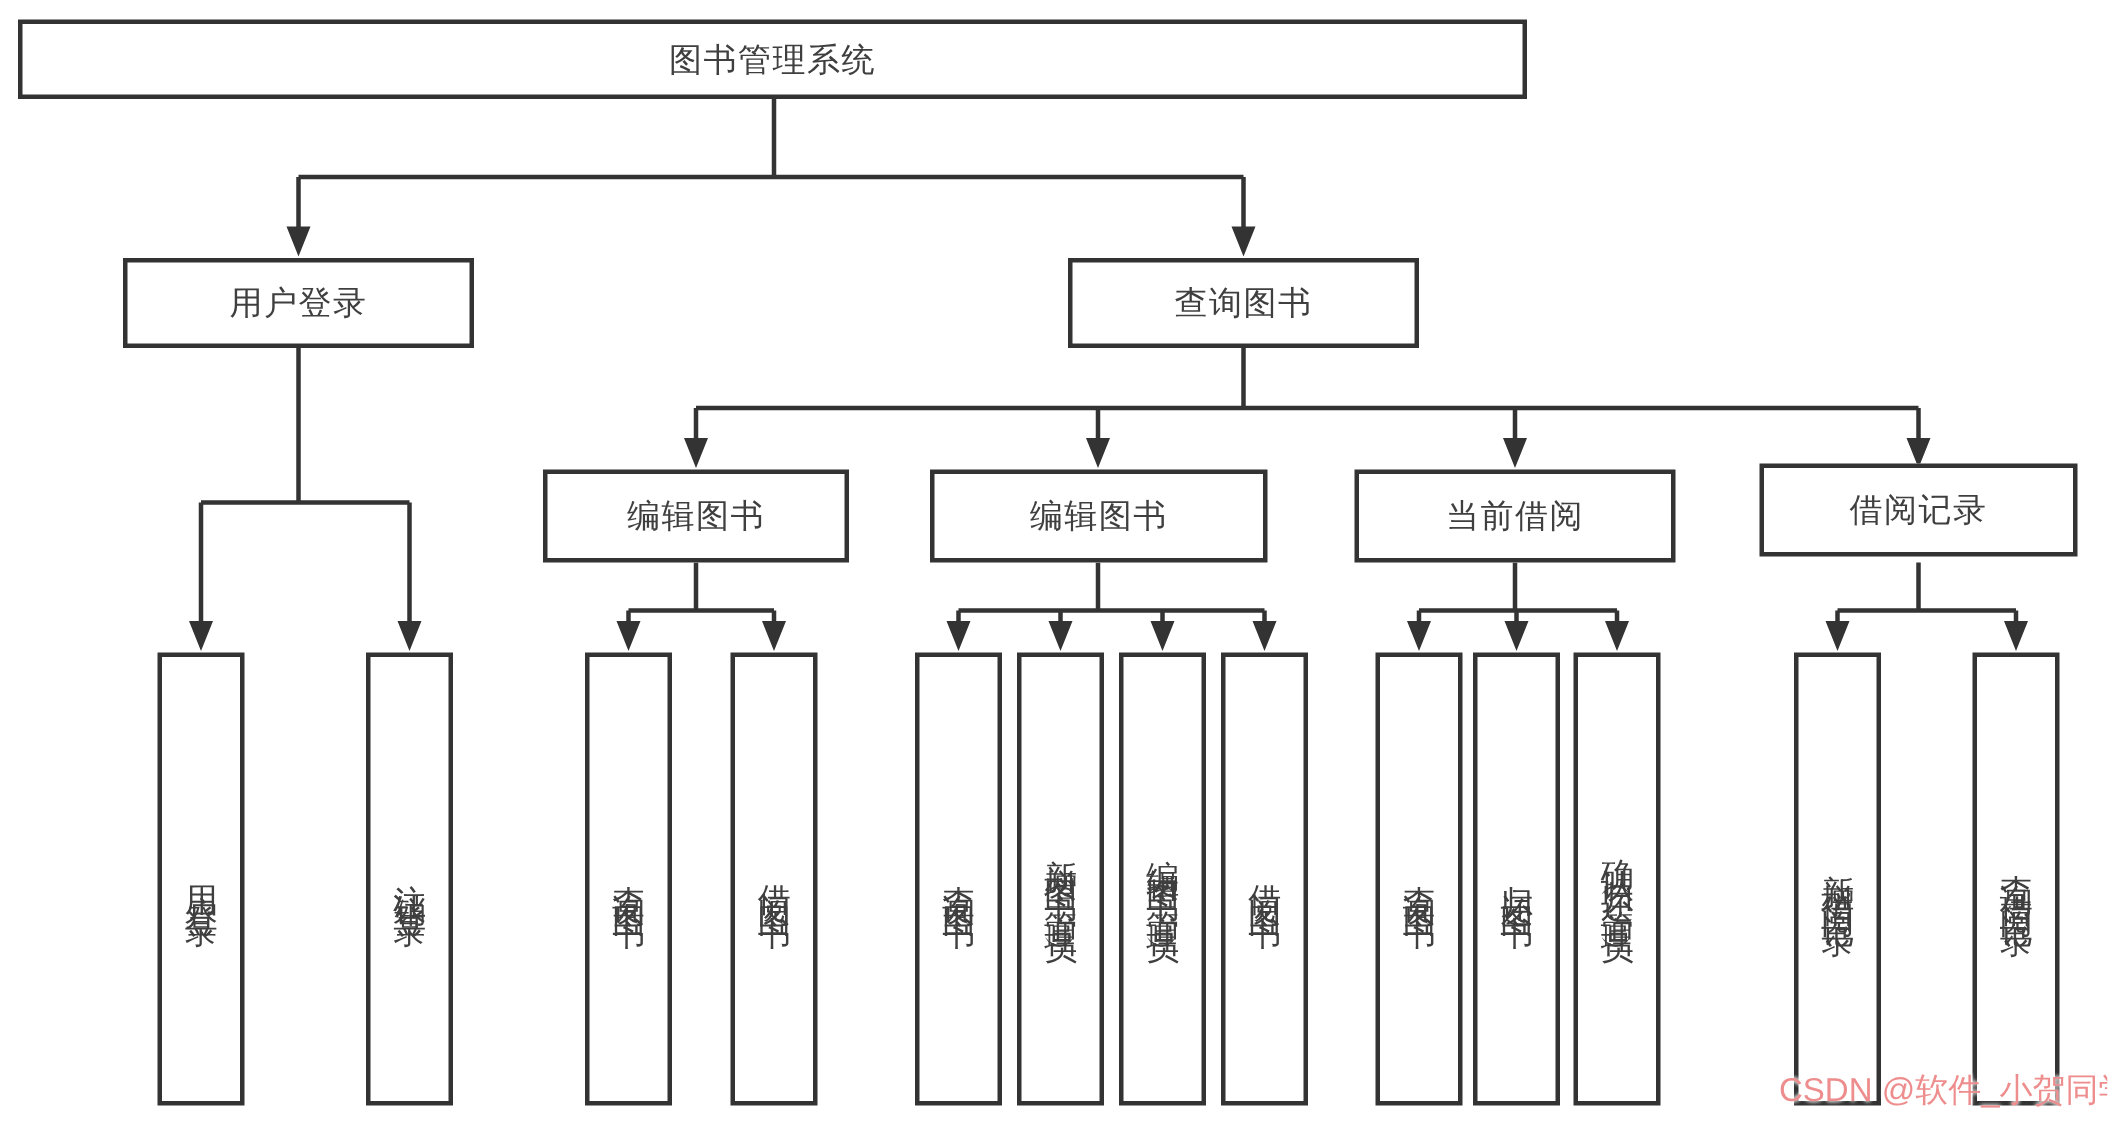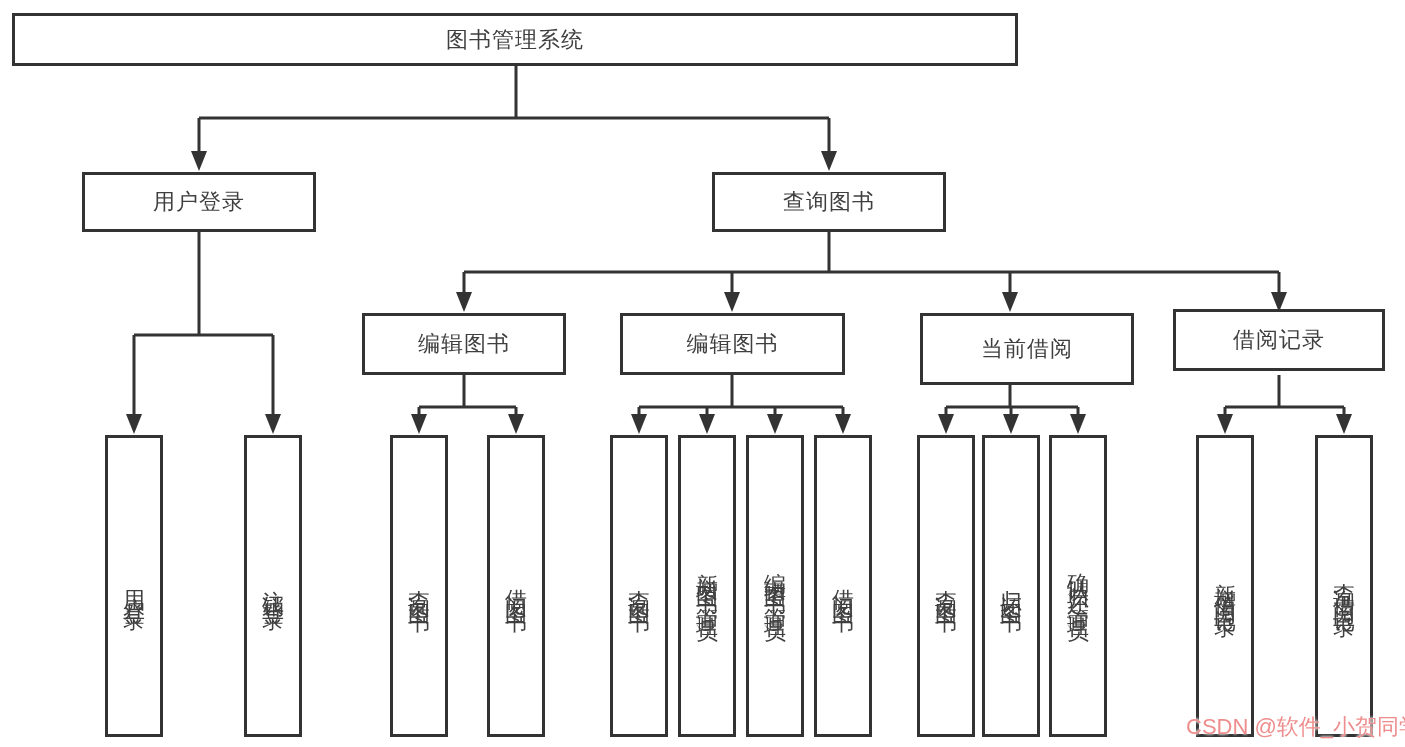--- a/index.html
+++ b/index.html
@@ -79,21 +79,21 @@
   <div class="box hbox" style="left:712px;top:172px;width:234px;height:60px;">
     <span>查询图书</span>
   </div>
 
   <div class="box hbox" style="left:362px;top:313px;width:204px;height:62px;">
     <span>编辑图书</span>
   </div>
   <div class="box hbox" style="left:620px;top:313px;width:225px;height:62px;">
     <span>编辑图书</span>
   </div>
-  <div class="box hbox" style="left:903px;top:313px;width:214px;height:72px;margin-left:17px;">
+  <div class="box hbox" style="left:903px;top:313px;width:214px;height:62px;">
     <span>当前借阅</span>
   </div>
   <div class="box hbox" style="left:1173px;top:309px;width:212px;height:62px;">
     <span>借阅记录</span>
   </div>
 
   <div class="box vbox" style="left:105px;">
     <span>用户登录</span>
   </div>
   <div class="box vbox" style="left:244px;">

